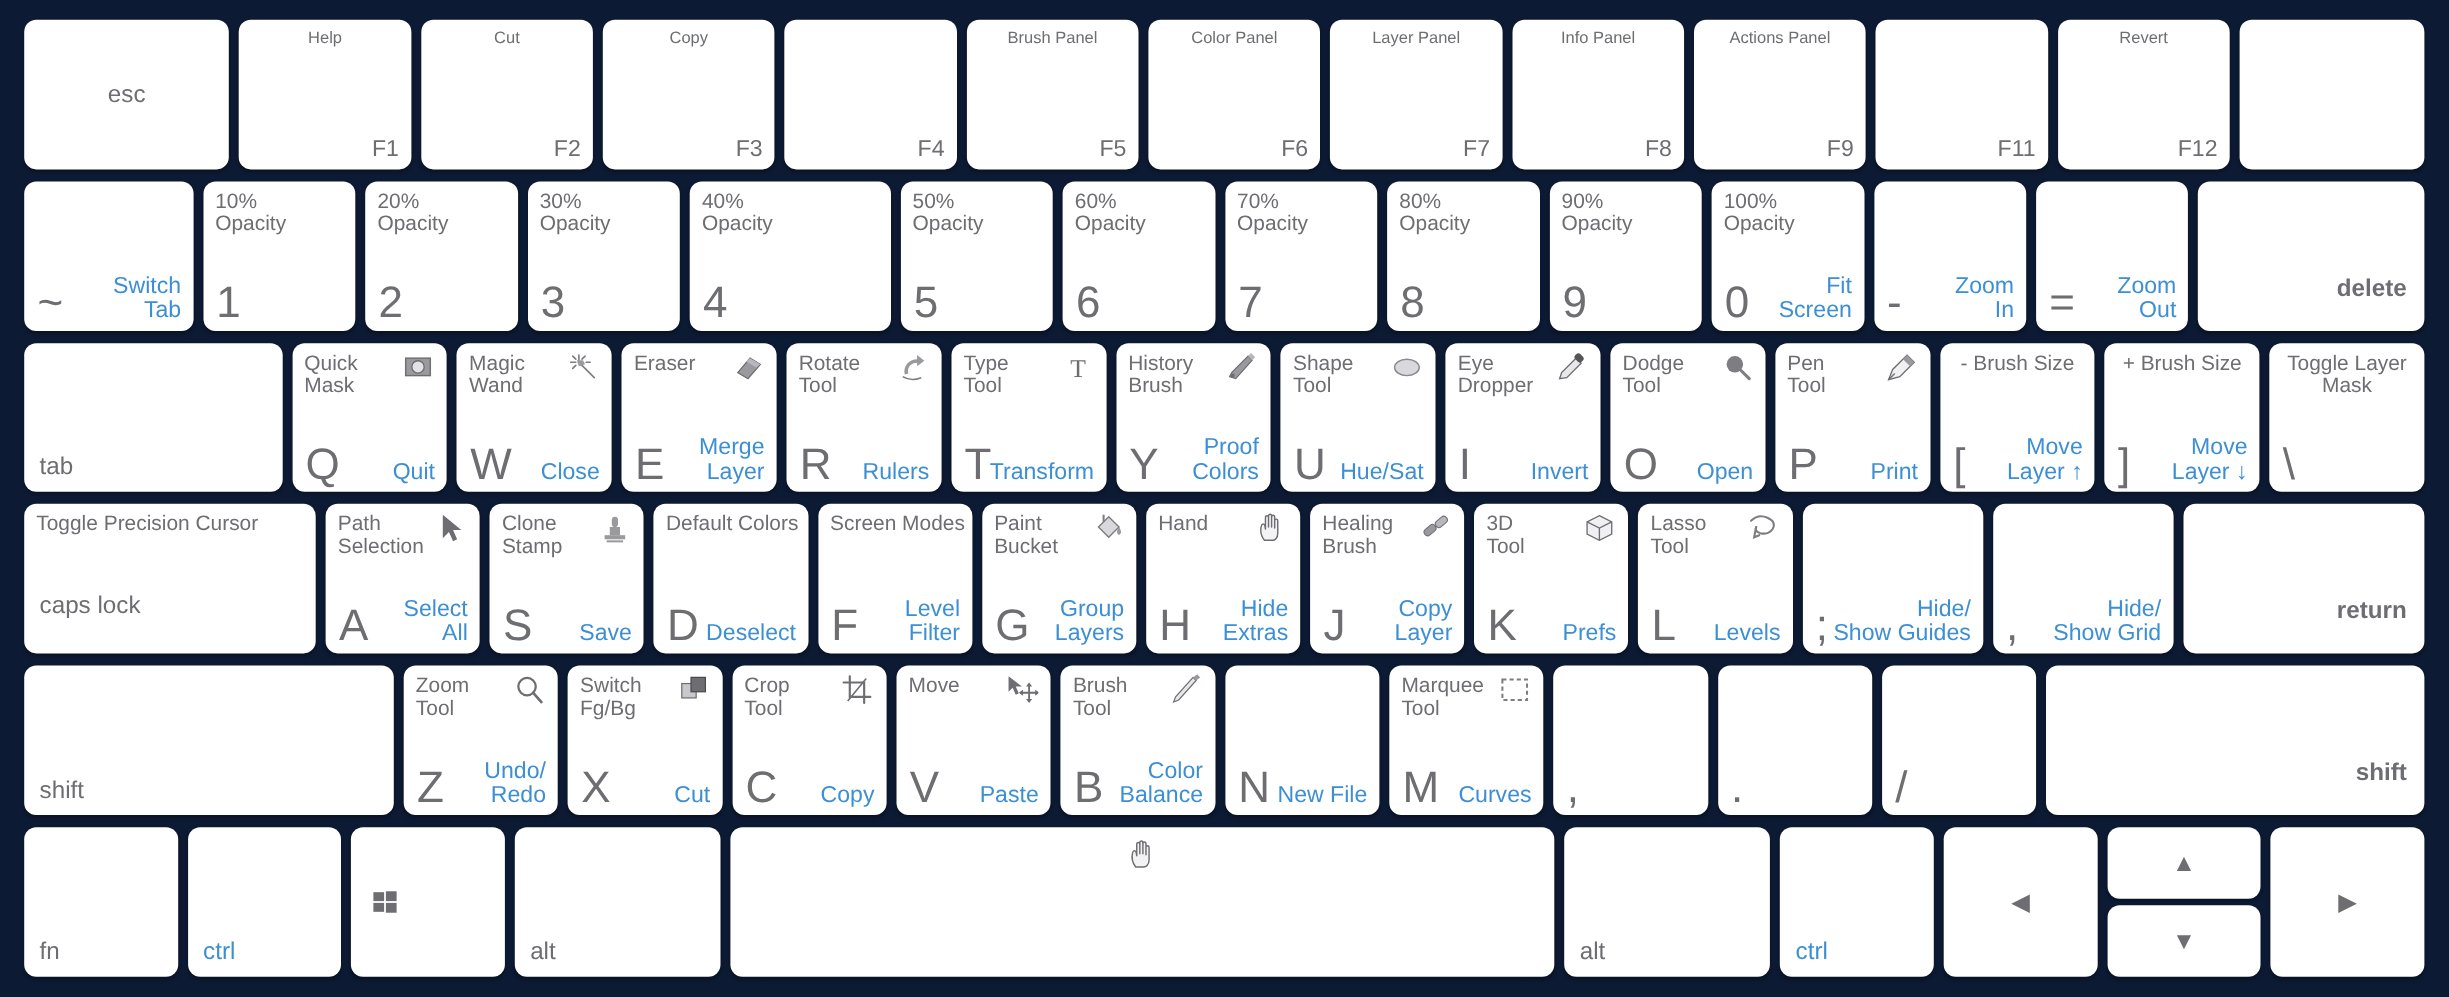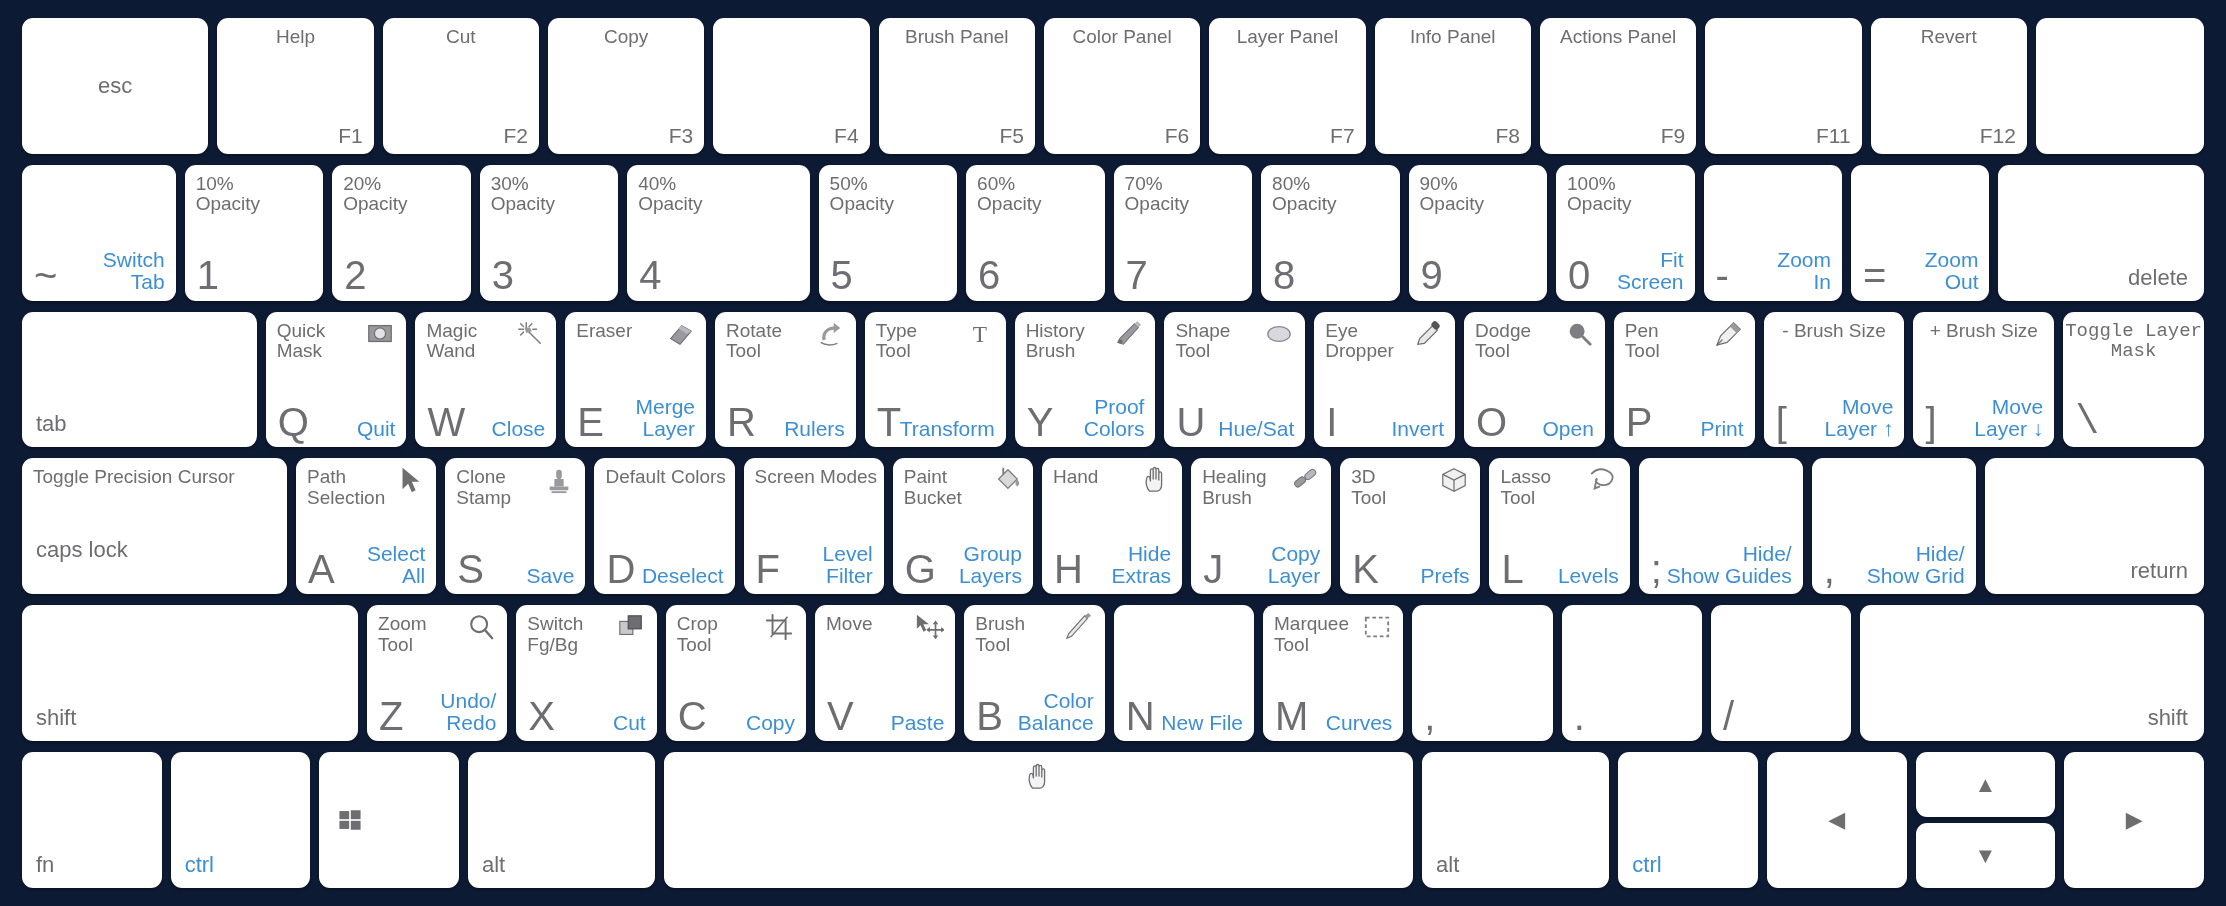--- a/index.html
+++ b/index.html
@@ -39,39 +39,39 @@
     white-space: pre-line;
   }
   .t-top-left  { top: 9px;  left: 11px;  font-size: 19px; }
   .t-top-center{ top: 9px;  left: 0; right: 0; text-align: center; font-size: 19px; }
   .t-bot-left  { bottom: 3px; left: 12px; font-size: 40px; color: #6e6e72; }
   .t-bot-right { bottom: 7px; right: 11px; font-size: 21px; color: #3d8fd4;
                  text-align: right; line-height: 1.06; }
   .t-center    { top: 50%; left: 0; right: 0; transform: translateY(-50%);
                  text-align: center; font-size: 22px; }
 
-  .fn-label  { font-size: 19px; }
+  .fn-label  { font-size: 15px; }
   .fn-code   { font-size: 21px; }
 
   
   .t-bot-right.gray { color: #6e6e72; }
 
   
   .icon {
     position: absolute; top: 7px; right: 9px;
     width: 34px; height: 30px;
     display: flex; align-items: center; justify-content: center;
     color: #8a8a8e;
   }
   .icon svg { display: block; }
 
   
   .mod-label { position:absolute; font-size: 22px; color:#6e6e72; }
   .mod-bl { bottom: 10px; left: 14px; }
-  .mod-br { bottom: 10px; right: 16px; }
+  .mod-br { bottom: 26px; right: 16px; font-weight: bold; }
 
   
   .arrow-stack { display: flex; flex-direction: column; gap: 6px; flex: 1 1 0; }
   .arrow-stack .key { flex: 1 1 0; }
   .arrow-glyph { position:absolute; top:50%; left:0; right:0;
                  transform: translateY(-50%); text-align:center;
                  font-size: 22px; color:#6e6e72; }
 </style>
 </head>
 <body>
@@ -336,21 +336,21 @@
         <div class="t-bot-left">[</div>
         <div class="t-bot-right">Move
 Layer ↑</div>
       </div>
       <div class="key" style="flex: 1.47 1 0px;">
         <div class="t-top-center">+ Brush Size</div>
         <div class="t-bot-left">]</div>
         <div class="t-bot-right">Move
 Layer ↓</div>
       </div>
-      <div class="key" style="flex: 1.47 1 0px; font-family: Liberation Mono, monospace;">
+      <div class="key" style="flex: 1.47 1 0px;">
         <div class="t-top-center">Toggle Layer
 Mask</div>
         <div class="t-bot-left">\</div>
       </div>
     </div>
     <div class="kbd-row">
       <div class="key" style="flex: 2.78 1 0px; text-align: center;">
         <div class="t-top-left">Toggle Precision Cursor</div>
         <div class="mod-label" style="left: 14px; bottom: auto; top: 58%;">caps lock</div>
       </div>

